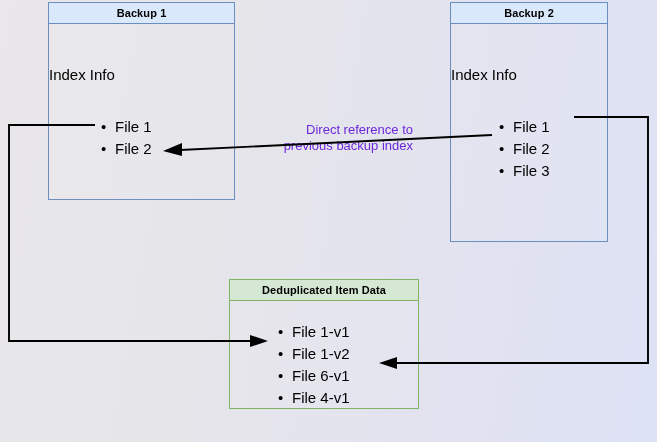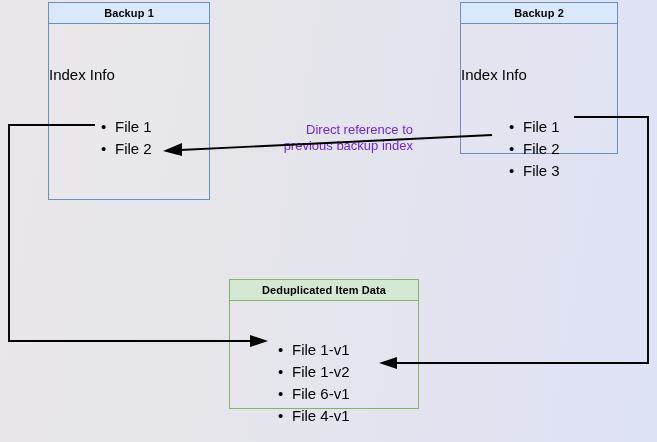--- a/index.html
+++ b/index.html
@@ -103,47 +103,47 @@
     stroke: #000;
     stroke-width: 1.9;
   }
   svg.arrows polygon { fill: #000; stroke: none; }
 </style>
 </head>
 <body>
 
 <div id="canvas">
 
-  <div class="box" style="left:48px; top:2px; width:162px; height:198px;">
+  <div class="box" style="left:48px; top:2px; width:187px; height:198px;">
     <div class="box-header">Backup 1</div>
     <div class="box-body">
       <div class="index-title" style="top:42px;">Index Info</div>
       <ul class="file-list" style="left:52px; top:92px;">
         <li>File 1</li>
         <li>File 2</li>
       </ul>
     </div>
   </div>
 
-  <div class="box" style="left:460px; top:2px; width:158px; height:152px;">
+  <div class="box" style="left:450px; top:2px; width:158px; height:240px;">
     <div class="box-header">Backup 2</div>
     <div class="box-body">
       <div class="index-title" style="top:42px;">Index Info</div>
       <ul class="file-list" style="left:48px; top:92px;">
         <li>File 1</li>
         <li>File 2</li>
         <li>File 3</li>
       </ul>
     </div>
   </div>
 
   <div class="box green" style="left:229px; top:279px; width:190px; height:130px;">
     <div class="box-header green">Deduplicated Item Data</div>
     <div class="box-body">
-      <ul class="file-list" style="left:48px; top:38px;">
+      <ul class="file-list" style="left:48px; top:20px;">
         <li>File 1-v1</li>
         <li>File 1-v2</li>
         <li>File 6-v1</li>
         <li>File 4-v1</li>
       </ul>
     </div>
   </div>
 
   <div class="edge-label" style="left:245px; top:122px; width:168px;">Direct reference to
 previous backup index</div>

